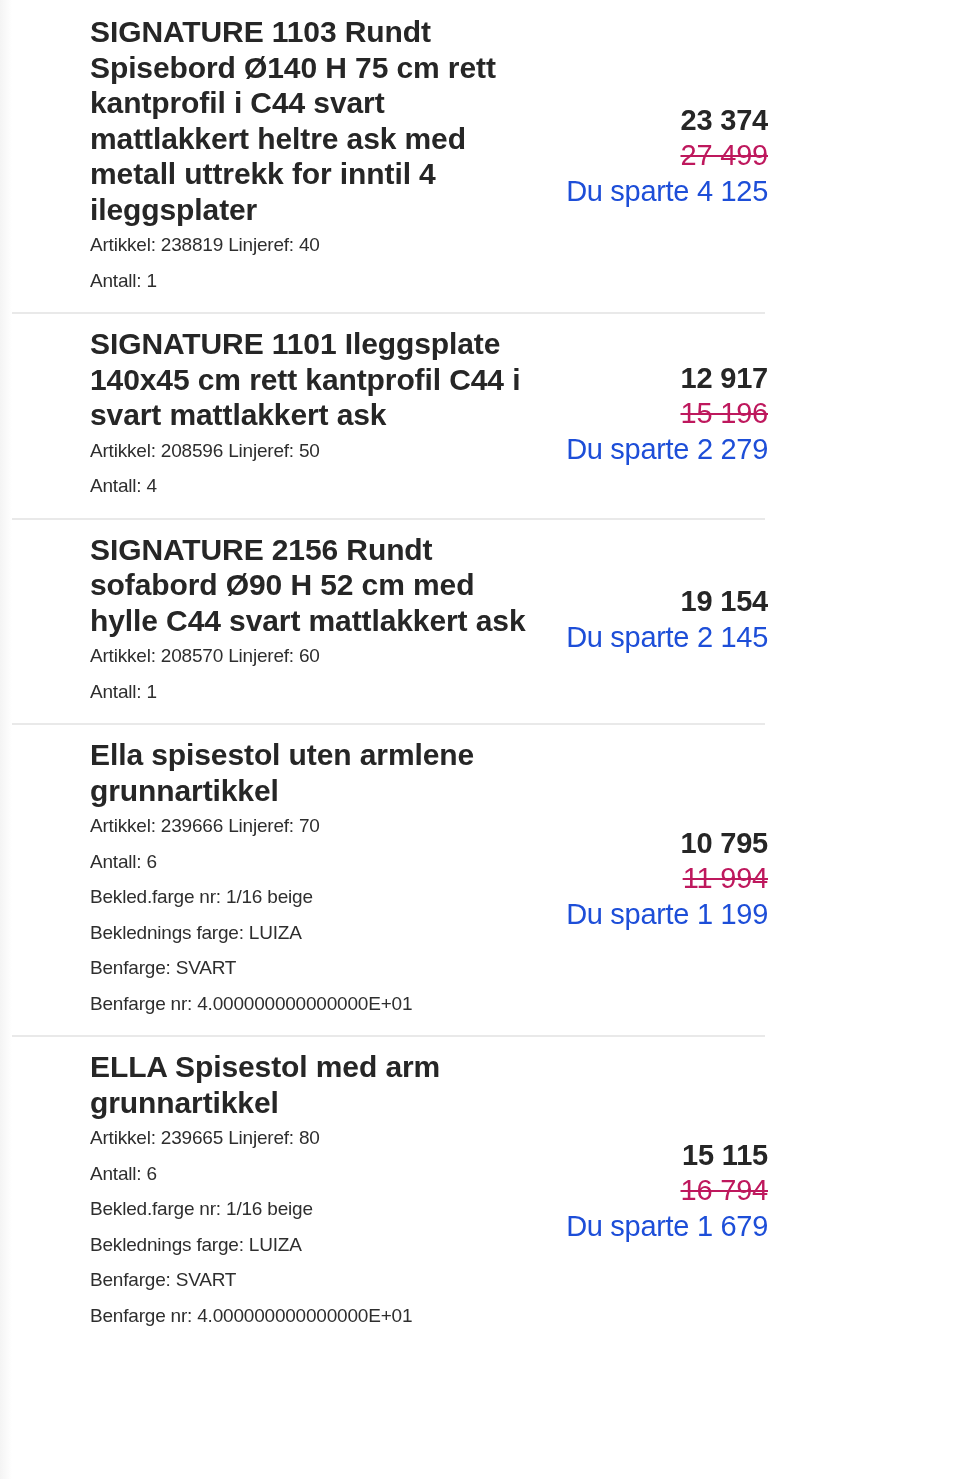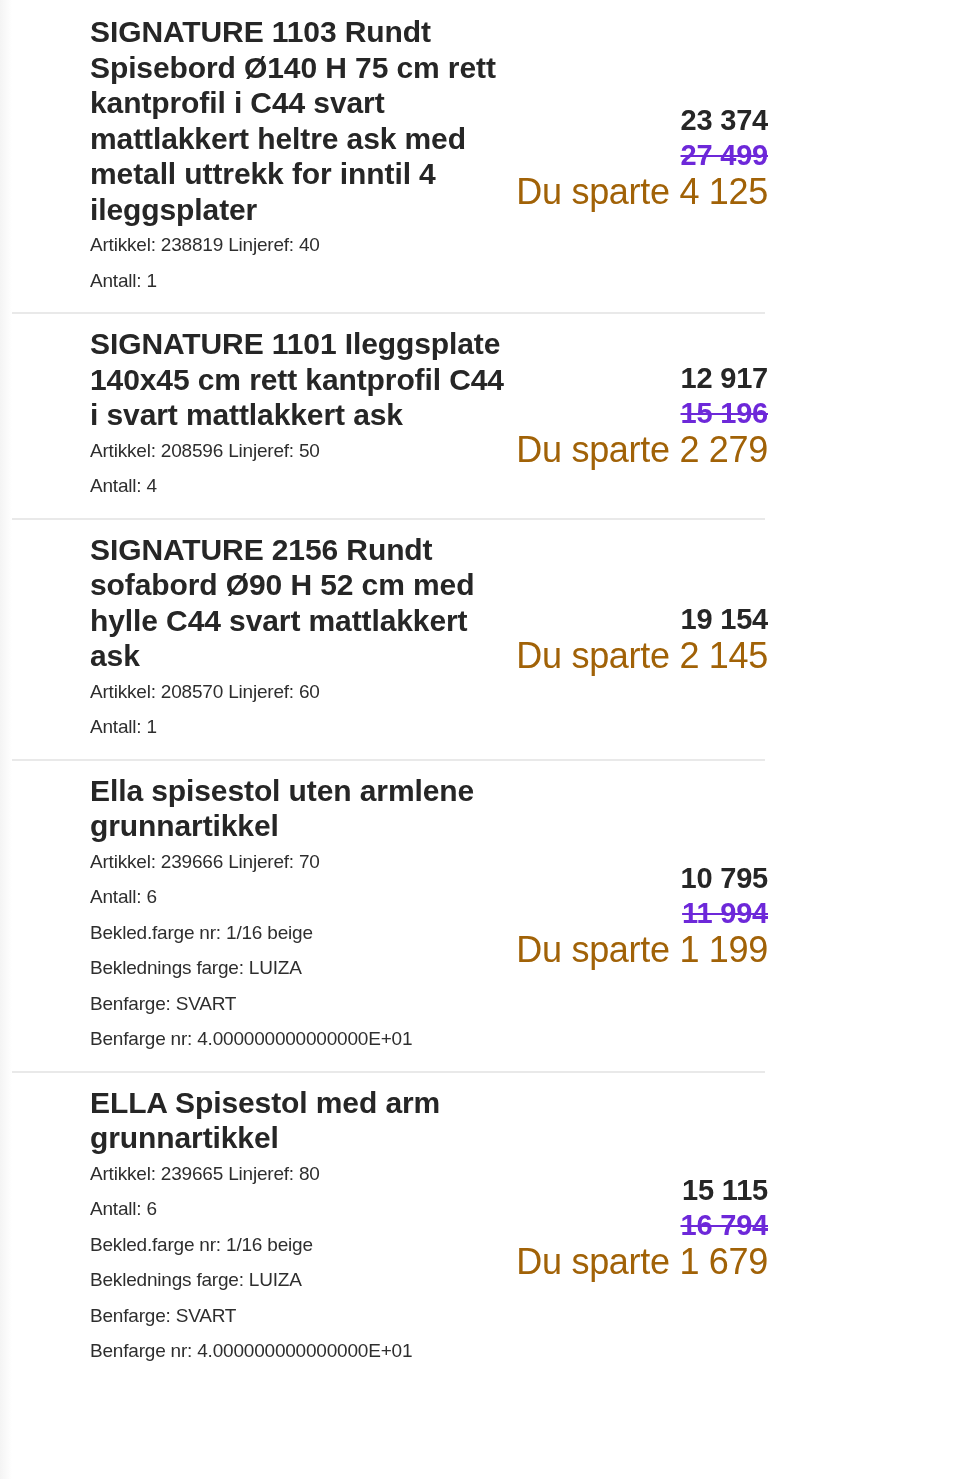--- a/index.html
+++ b/index.html
@@ -92,31 +92,31 @@
     font-size: 29px;
     line-height: 35px;
     font-weight: bold;
     color: #262626;
     letter-spacing: -0.2px;
   }
 
   .price-before {
     font-size: 29px;
     line-height: 35px;
-    font-weight: bold;
-    color: #6d28d9;
+    font-weight: normal;
+    color: #be185d;
     text-decoration: line-through;
     letter-spacing: -0.2px;
   }
 
   .price-saved {
-    font-size: 36px;
+    font-size: 29px;
     line-height: 37px;
     font-weight: normal;
-    color: #a16207;
+    color: #1d4ed8;
     letter-spacing: -0.3px;
     white-space: nowrap;
   }
 </style>
 </head>
 <body>
 
 <div class="edge-shade-left"></div>
 
 <div class="cart-list">

